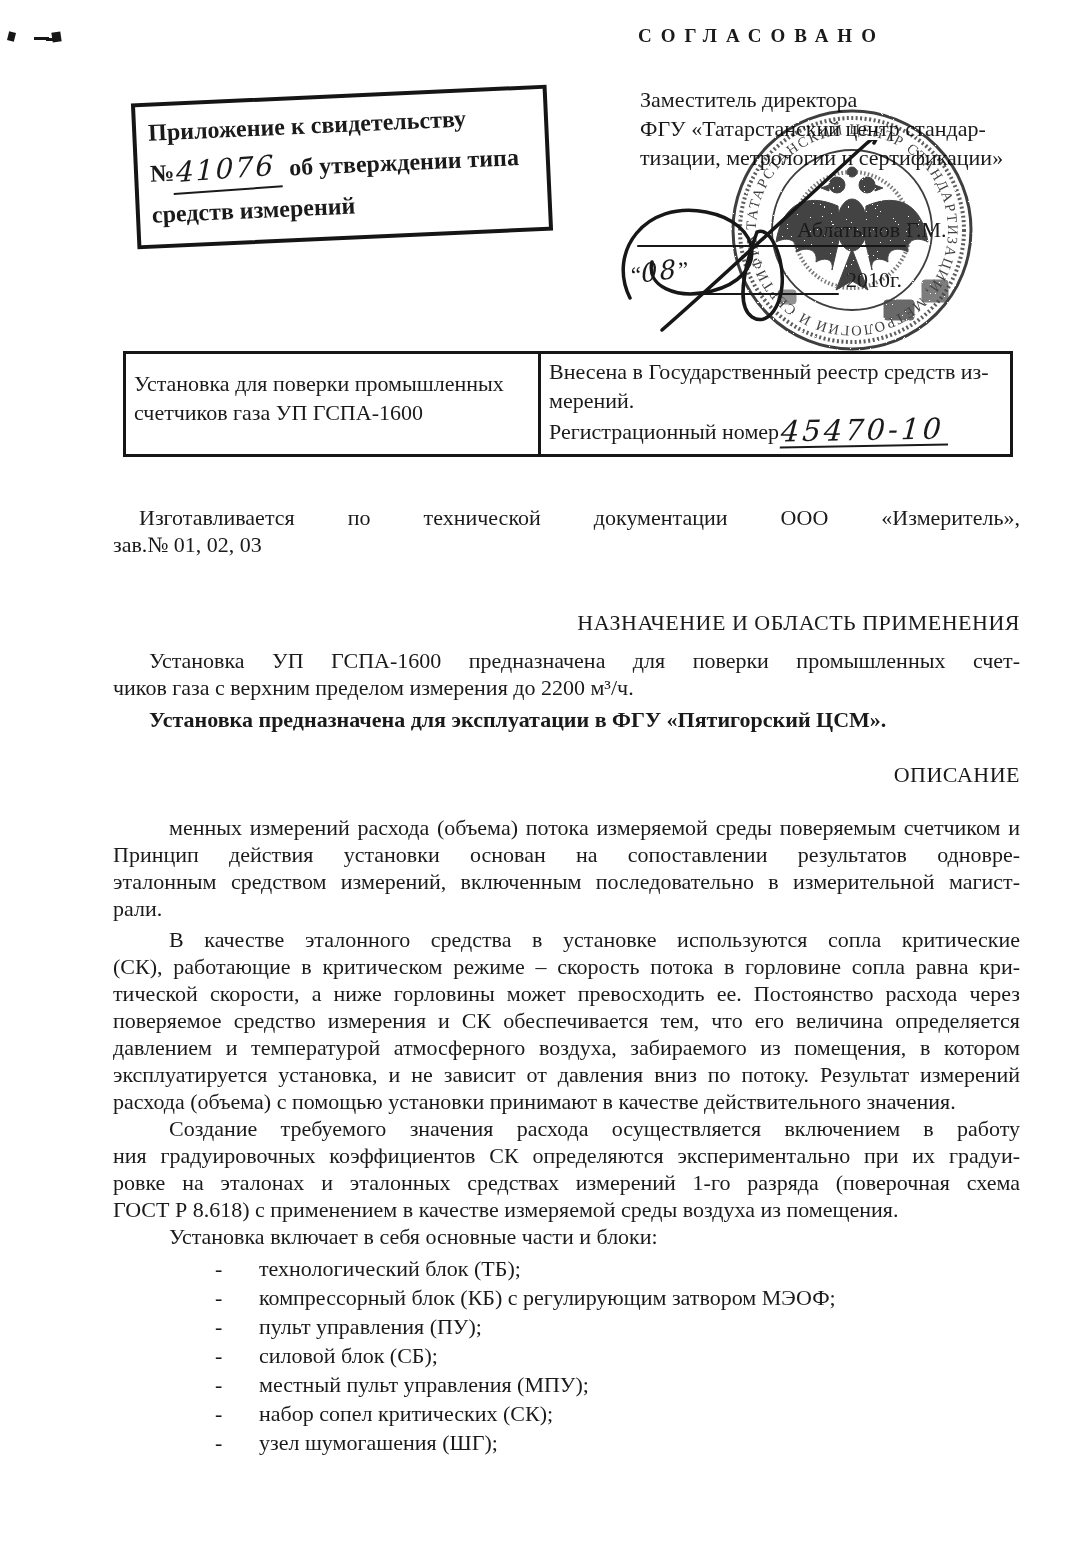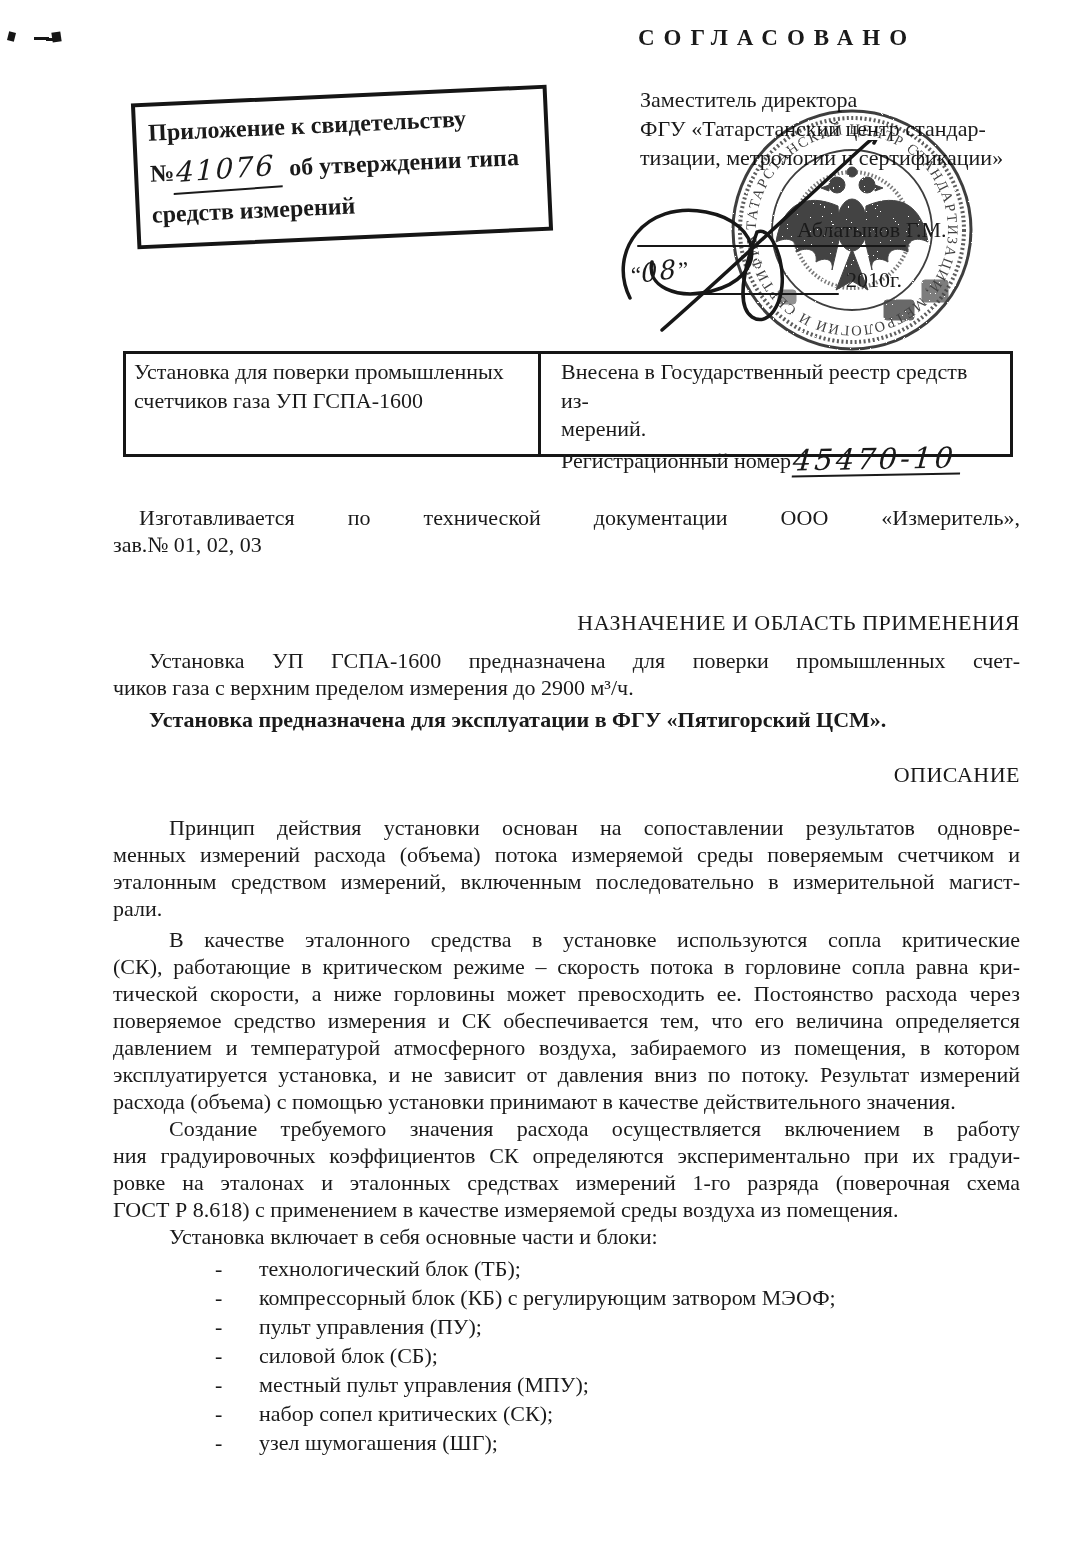--- a/index.html
+++ b/index.html
@@ -21,21 +21,21 @@
   .attach-stamp .sline { line-height:40px; white-space:nowrap; }
   .hand {
     font-family:"DejaVu Serif", serif; font-style:italic; font-weight:normal;
     letter-spacing:2px; display:inline-block; transform:skewX(-5deg) rotate(-1.5deg);
   }
   .hand-underline { border-bottom:2px solid #1a1a1a; padding:0 8px 0 2px; }
   .stamp-number { font-size:28px; }
 
   
   .approved {
-    position:absolute; left:638px; top:25px; font-size:23px; font-weight:bold;
+    position:absolute; left:638px; top:25px; font-size:19px; font-weight:bold;
     letter-spacing:9px; white-space:nowrap;
   }
   .approver { position:absolute; left:640px; top:85px; width:400px; font-size:22px; line-height:29px; }
   .plain .jline { text-align:left !important; text-align-last:auto !important; }
 
   .sig-name { position:absolute; left:797px; top:217px; font-size:22px; white-space:nowrap; }
   .sig-year { position:absolute; left:846px; top:267px; font-size:22px; white-space:nowrap; }
   .sig-day  { position:absolute; left:631px; top:256px; font-size:23px; transform:rotate(-6deg); white-space:nowrap; }
   .sig-day .hand { font-size:26px; }
 
@@ -43,22 +43,22 @@
   .seal { position:absolute; left:726px; top:104px; width:252px; height:252px; opacity:.85; mix-blend-mode:multiply; }
 
   
   .signature { position:absolute; left:600px; top:140px; width:430px; height:210px; }
 
   
   .reg-table {
     position:absolute; left:123px; top:351px; width:890px; height:106px;
     border:3px solid #161616; display:flex; box-sizing:border-box; font-size:22px; line-height:28.5px;
   }
-  .cell-left  { width:415px; border-right:3px solid #161616; padding:4px 10px 4px 8px; box-sizing:border-box; }
-  .cell-right { flex:1; padding:4px 10px 4px 20px; box-sizing:border-box; }
+  .cell-left  { width:415px; border-right:3px solid #161616; padding:16px 10px 4px 8px; box-sizing:border-box; }
+  .cell-right { flex:1; padding:4px 10px 4px 8px; box-sizing:border-box; }
   .reg-row { white-space:nowrap; }
   .reg-number {
     font-size:29px; letter-spacing:3px; margin-left:2px;
     border-bottom:2px solid #1a1a1a; min-width:168px;
     transform:skewX(-5deg) rotate(-1deg) translateY(1px);
   }
 
   
   .doc-body { position:absolute; left:113px; top:460px; width:907px; font-size:22px; line-height:27px; }
   .jline { text-align:justify; text-align-last:justify; }
@@ -184,31 +184,31 @@
   <div class="doc-body">
     <div class="para ind26 mt8">
         <div class="jline">Изготавливается по технической документации ООО «Измеритель»,</div>
         <div class="jline jlast">зав.№ 01, 02, 03</div>
       </div>
 
     <div class="heading h1">НАЗНАЧЕНИЕ И ОБЛАСТЬ ПРИМЕНЕНИЯ</div>
 
     <div class="para ind36 mt23">
         <div class="jline">Установка УП ГСПА-1600 предназначена для поверки промышленных счет-</div>
-        <div class="jline jlast">чиков газа с верхним пределом измерения до 2900 м³/ч.</div>
+        <div class="jline jlast">чиков газа с верхним пределом измерения до 2200 м³/ч.</div>
       </div>
     <div class="para ind36 mt5">
         <div class="jline jlast">Установка предназначена для эксплуатации в ФГУ «Пятигорский ЦСМ».</div>
       </div>
 
     <div class="heading h2">ОПИСАНИЕ</div>
 
     <div class="para ind56 mt26">
+        <div class="jline">менных измерений расхода (объема) потока измеряемой среды поверяемым счетчиком и</div>
         <div class="jline">Принцип действия установки основан на сопоставлении результатов одновре-</div>
-        <div class="jline">менных измерений расхода (объема) потока измеряемой среды поверяемым счетчиком и</div>
         <div class="jline">эталонным средством измерений, включенным последовательно в измерительной магист-</div>
         <div class="jline jlast">рали.</div>
       </div>
     <div class="para ind56 mt4">
         <div class="jline">В качестве эталонного средства в установке используются сопла критические</div>
         <div class="jline">(СК), работающие в критическом режиме – скорость потока в горловине сопла равна кри-</div>
         <div class="jline">тической скорости, а ниже горловины может превосходить ее. Постоянство расхода через</div>
         <div class="jline">поверяемое средство измерения и СК обеспечивается тем, что его величина определяется</div>
         <div class="jline">давлением и температурой атмосферного воздуха, забираемого из помещения, в котором</div>
         <div class="jline">эксплуатируется установка, и не зависит от давления вниз по потоку. Результат измерений</div>

